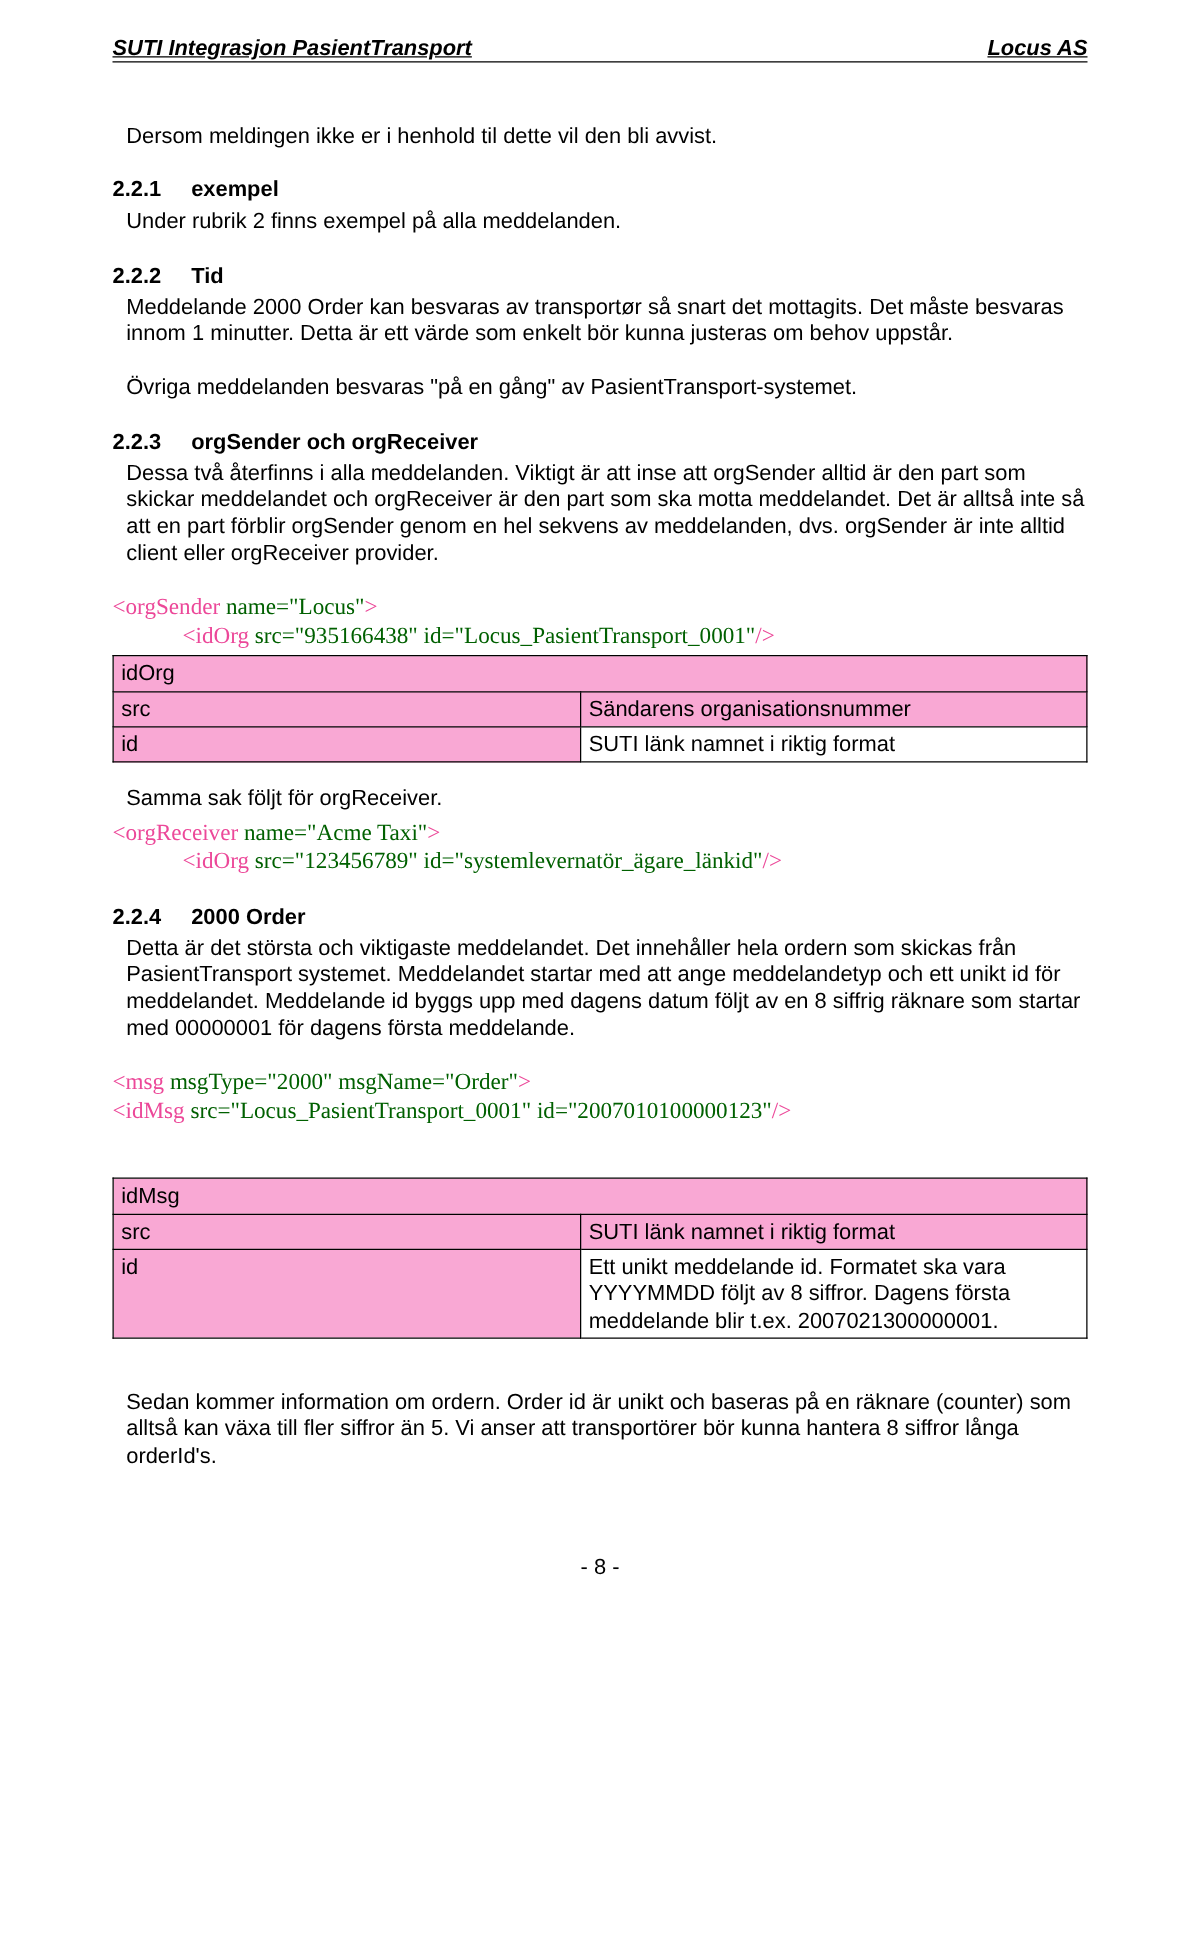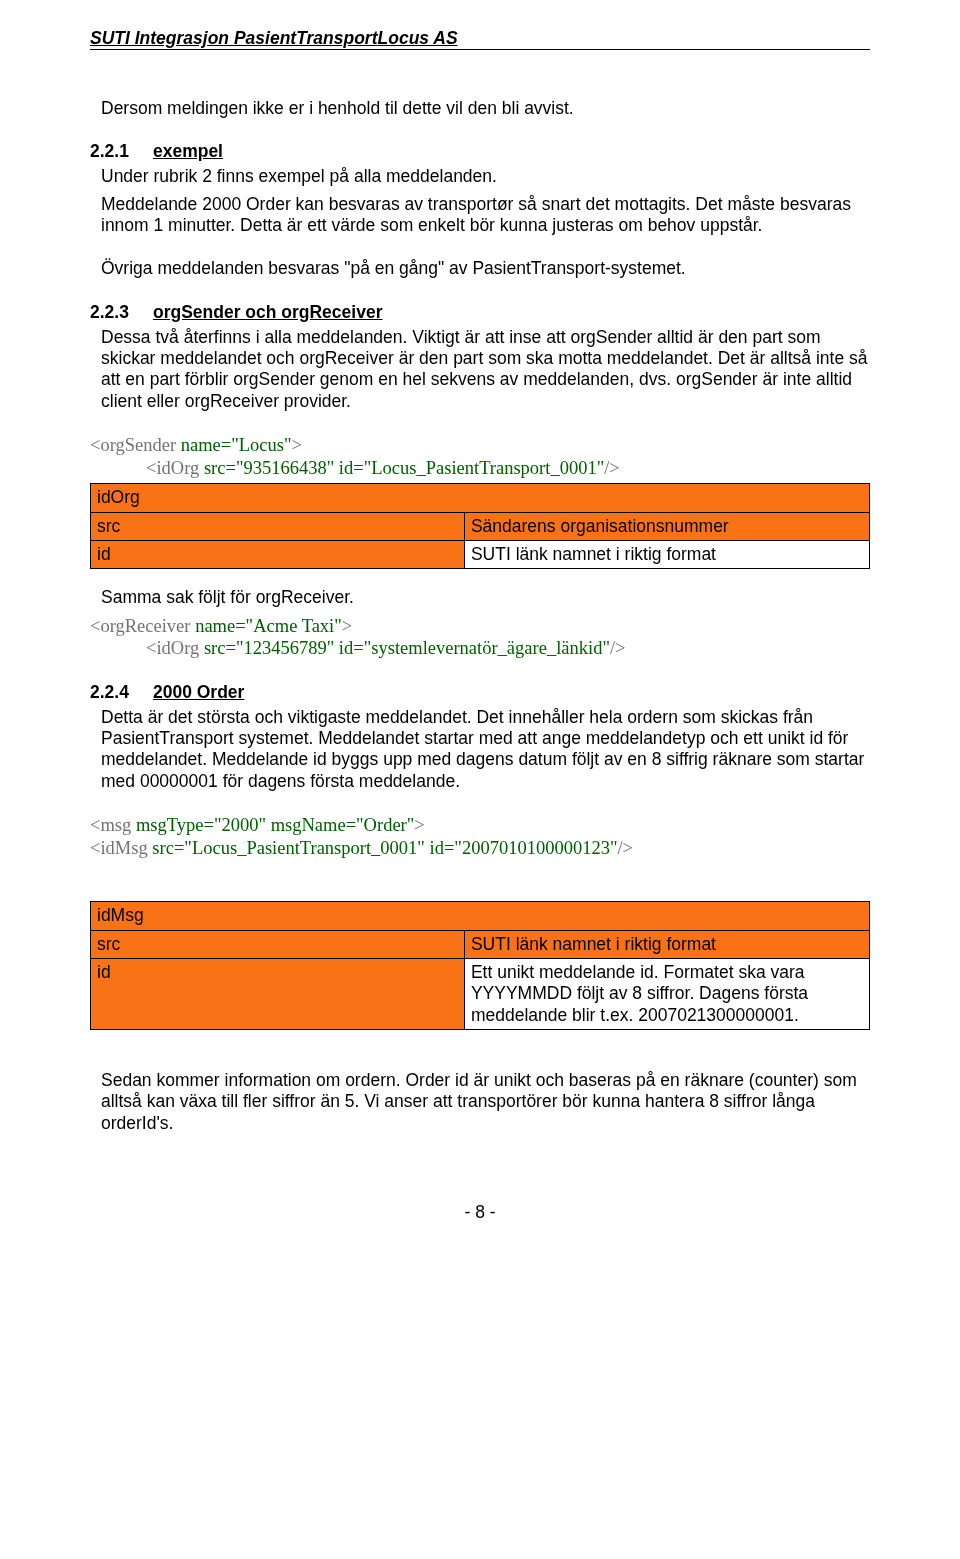--- a/index.html
+++ b/index.html
@@ -12,79 +12,79 @@
   .page {
     width: 960px;
     min-height: 1559px;
     margin: 0 auto;
     box-sizing: border-box;
     padding: 28px 90px 30px 90px;
     position: relative;
   }
   .header-row {
     display: flex;
+    justify-content: space-between;
     font-weight: bold;
     font-size: 17.5px;
     border-bottom: 1.5px solid #000;
     padding-bottom: 0;
     margin-bottom: 48px;
     font-style: italic;
     text-decoration: underline;
   }
   .p {
     font-size: 17.5px;
     line-height: 1.22;
     margin: 0 0 6px 11px;
   }
   .mt {
     margin-top: 22px;
   }
   .h3 {
     font-weight: bold;
     font-size: 17.5px;
     margin: 22px 0 4px 0;
-    text-decoration: underline;
   }
   .h3 .num {
     display: inline-block;
     margin-right: 24px;
   }
   .code {
     font-family: "Times New Roman", Times, serif;
     font-size: 18.5px;
     line-height: 1.22;
     color: #0000c8;
     margin: 0;
   }
   .code .attr {
     color: #006000;
   }
   .code .tag {
-    color: #737373;
+    color: #ec4899;
   }
   .indent {
     text-indent: 56px;
   }
   table.data {
     width: 100%;
     border-collapse: collapse;
     margin: 4px 0 18px 0;
     font-size: 17.5px;
   }
   table.data td {
     border: 1px solid #000;
     padding: 3px 6px;
     vertical-align: top;
     line-height: 1.22;
   }
   table.data tr td:first-child {
     width: 48%;
   }
   .shaded {
-    background: #f97316;
+    background: #f9a8d4;
   }
   .footer {
     text-align: center;
     font-size: 17.5px;
     margin-top: 68px;
   }
 </style>
 </head>
 <body>
 
@@ -95,20 +95,23 @@
     <span>Locus AS</span>
   </div>
 
   <p class="p">Dersom meldingen ikke er i henhold til dette vil den bli avvist.</p>
 
   <div class="h3">
     <span class="num">2.2.1</span><span>exempel</span>
   </div>
   <p class="p">Under rubrik 2 finns exempel på alla meddelanden.</p>
 
+  <div class="h3">
+    <span class="num">2.2.2</span><span>Tid</span>
+  </div>
   <p class="p">Meddelande 2000 Order kan besvaras av transportør så snart det mottagits. Det måste besvaras innom 1 minutter. Detta är ett värde som enkelt bör kunna justeras om behov uppstår.</p>
   <p class="p mt">Övriga meddelanden besvaras "på en gång" av PasientTransport-systemet.</p>
 
   <div class="h3">
     <span class="num">2.2.3</span><span>orgSender och orgReceiver</span>
   </div>
   <p class="p">Dessa två återfinns i alla meddelanden. Viktigt är att inse att orgSender alltid är den part som skickar meddelandet och orgReceiver är den part som ska motta meddelandet. Det är alltså inte så att en part förblir orgSender genom en hel sekvens av meddelanden, dvs. orgSender är inte alltid client eller orgReceiver provider.</p>
 
   <div class="mt">
     <p class="code"><span class="tag">&lt;orgSender </span><span class="attr">name="Locus"</span><span class="tag">&gt;</span></p>

